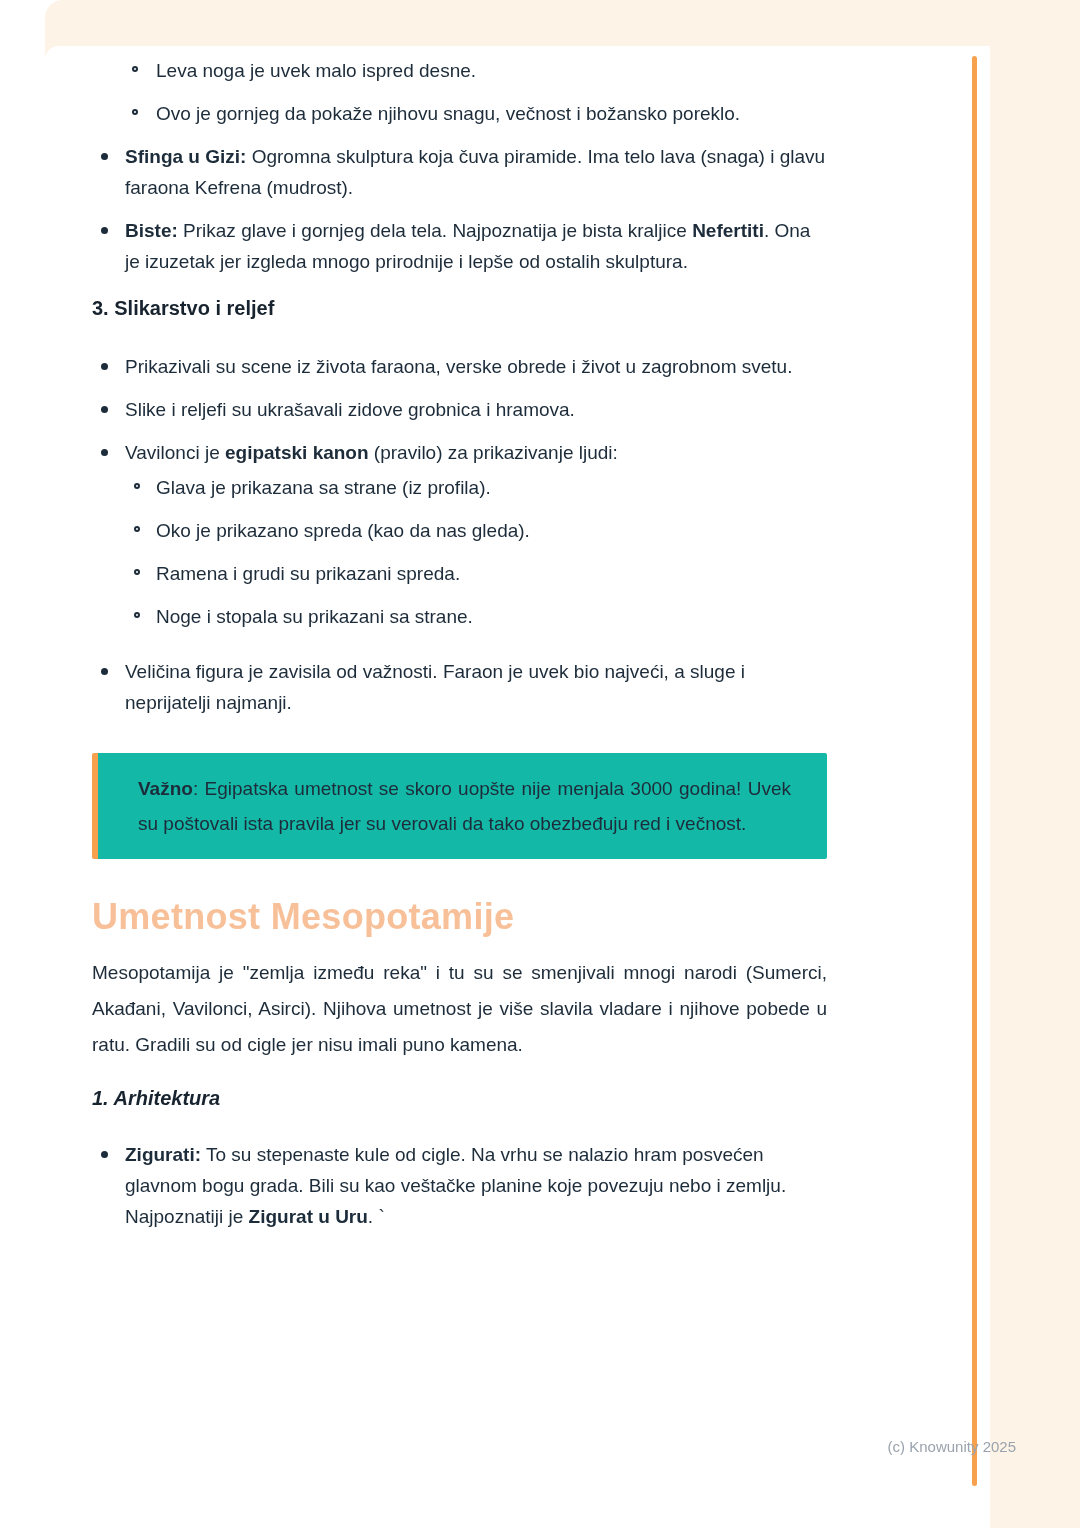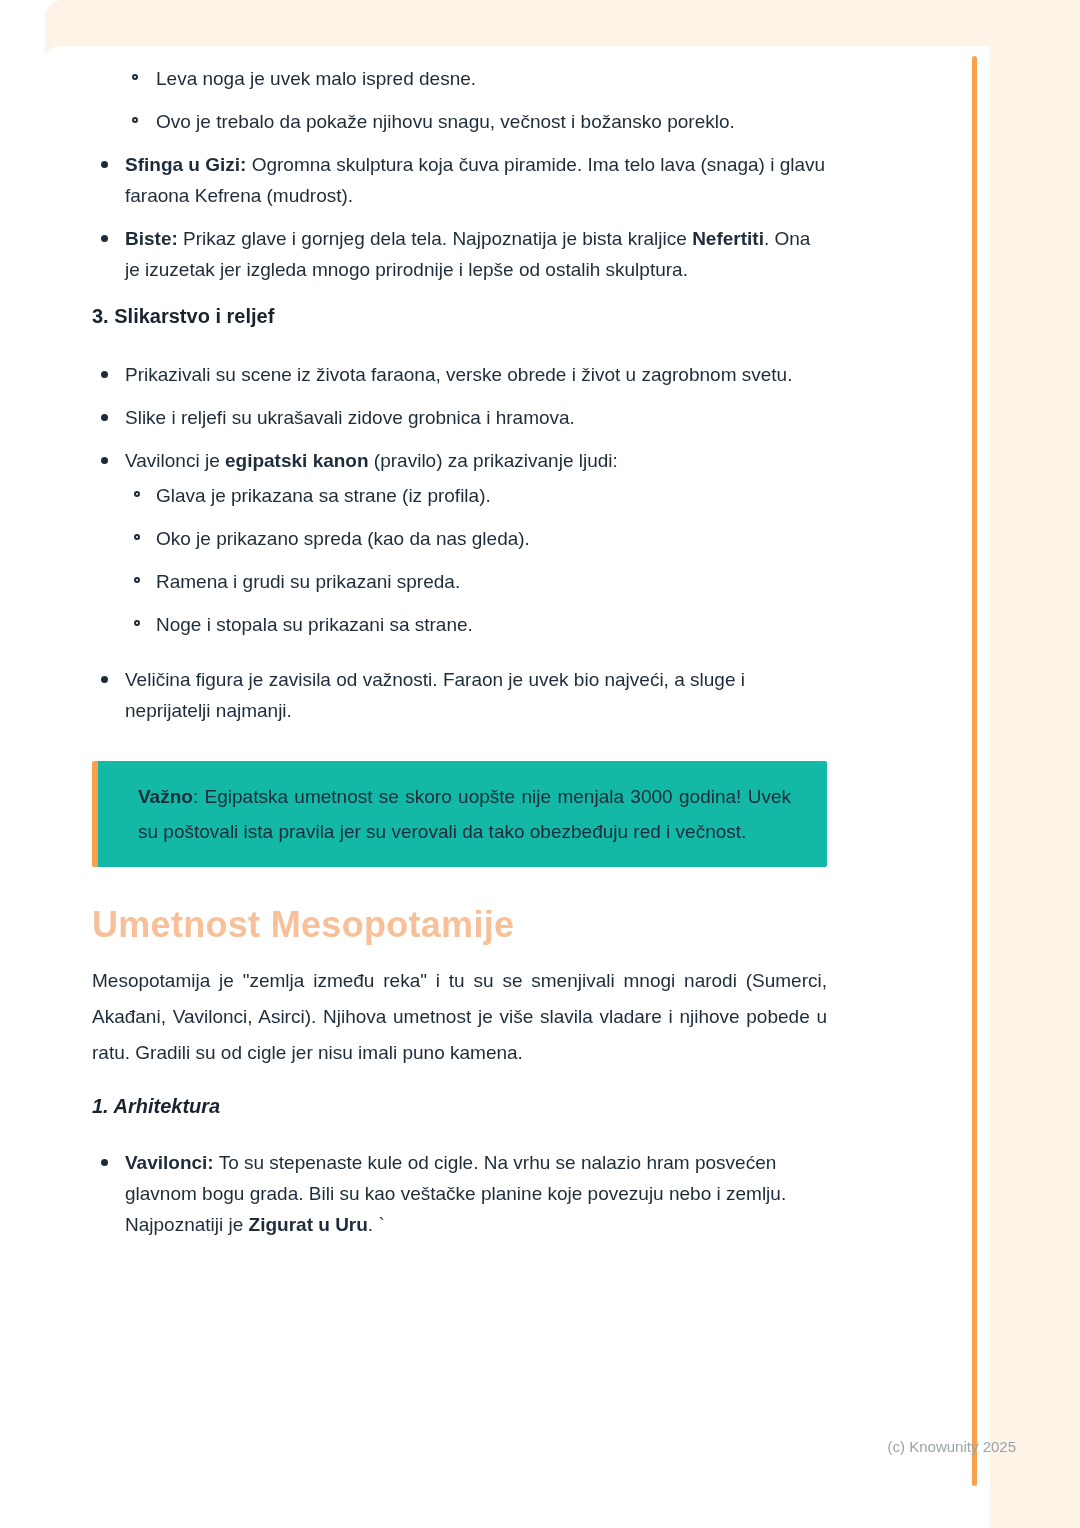--- a/index.html
+++ b/index.html
@@ -30,21 +30,21 @@
   }
   .accent-line {
     position: absolute;
     left: 972px; top: 56px;
     width: 5px; height: 1430px;
     background: #f7a14e;
     border-radius: 3px;
   }
   .content {
     position: absolute;
-    left: 92px; top: 8px;
+    left: 92px; top: 0;
     width: 735px;
     color: #1d2c3a;
     font-size: 19px;
     line-height: 31px;
   }
   ul { list-style: none; }
   .li { position: relative; padding-left: 33px; margin-bottom: 12px; }
   .marker { position: absolute; display: block; }
   .disc {
     left: 9px; top: 12px;
@@ -111,21 +111,21 @@
 
   <div class="content">
 
     <ul class="sublist-top">
       <li class="li sub">
         <span class="marker ring"></span>
         <span>Leva noga je uvek malo ispred desne.</span>
       </li>
       <li class="li sub">
         <span class="marker ring"></span>
-        <span>Ovo je trebalo da pokaže njihovu snagu, večnost i božansko poreklo.</span>
+        <span>Ovo je gornjeg da pokaže njihovu snagu, večnost i božansko poreklo.</span>
       </li>
     </ul>
 
     <ul class="list-sculpture">
       <li class="li main">
         <span class="marker disc"></span>
         <span><span class="bold">Sfinga u Gizi:</span><span> Ogromna skulptura koja čuva piramide. Ima telo lava (snaga) i glavu faraona Kefrena (mudrost).</span></span>
       </li>
       <li class="li main">
         <span class="marker disc"></span>
@@ -178,21 +178,21 @@
 
     <h2 class="h-main">Umetnost Mesopotamije</h2>
 
     <p class="para justify">Mesopotamija je "zemlja između reka" i tu su se smenjivali mnogi narodi (Sumerci, Akađani, Vavilonci, Asirci). Njihova umetnost je više slavila vladare i njihove pobede u ratu. Gradili su od cigle jer nisu imali puno kamena.</p>
 
     <h3 class="h-sub h-arch">1. Arhitektura</h3>
 
     <ul class="list-architecture">
       <li class="li main">
         <span class="marker disc"></span>
-        <span><span class="bold">Vavilonci:</span><span> To su stepenaste kule od cigle. Na vrhu se nalazio hram posvećen glavnom bogu grada. Bili su kao veštačke planine koje povezuju nebo i zemlju. Najpoznatiji je </span><span class="bold">Zigurat u Uru</span><span>. `</span></span>
+        <span><span class="bold">Zigurati:</span><span> To su stepenaste kule od cigle. Na vrhu se nalazio hram posvećen glavnom bogu grada. Bili su kao veštačke planine koje povezuju nebo i zemlju. Najpoznatiji je </span><span class="bold">Zigurat u Uru</span><span>. `</span></span>
       </li>
     </ul>
 
   </div>
 
   <div class="footer">(c) Knowunity 2025</div>
 
 </div>
 
 </body></html>

